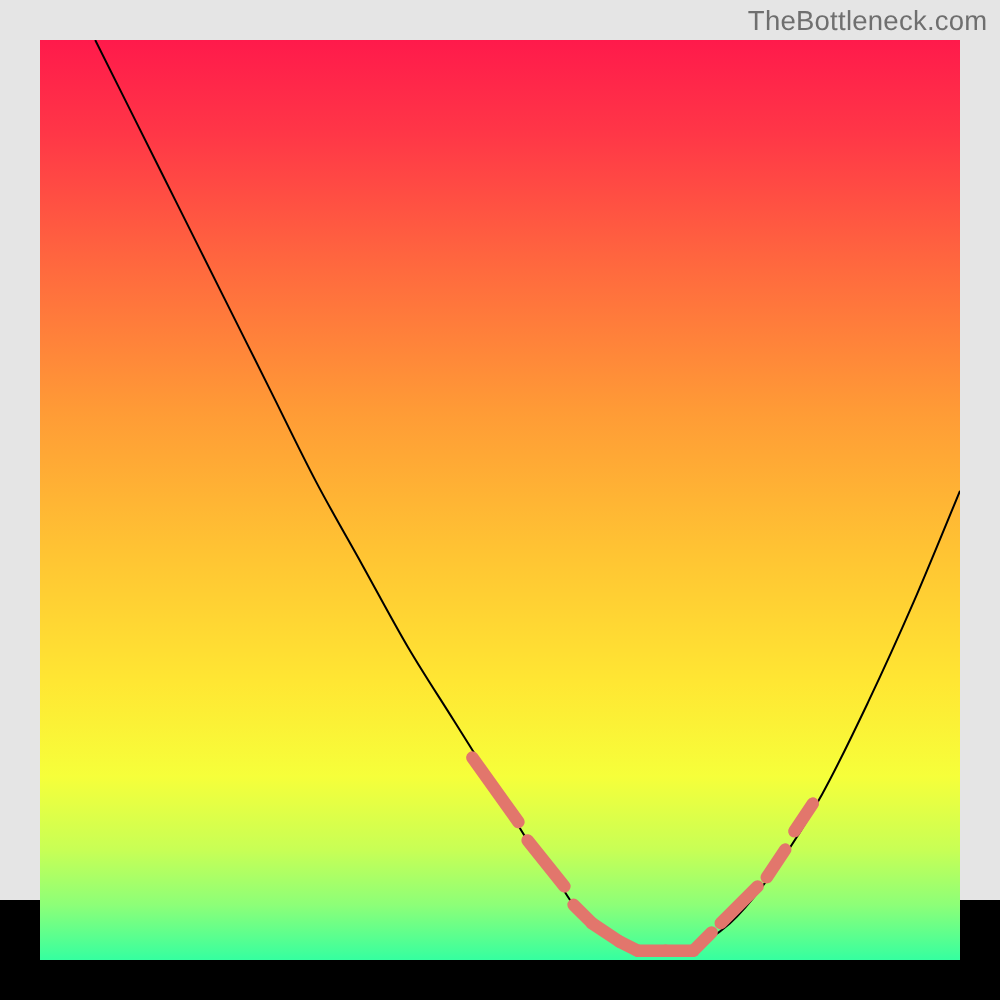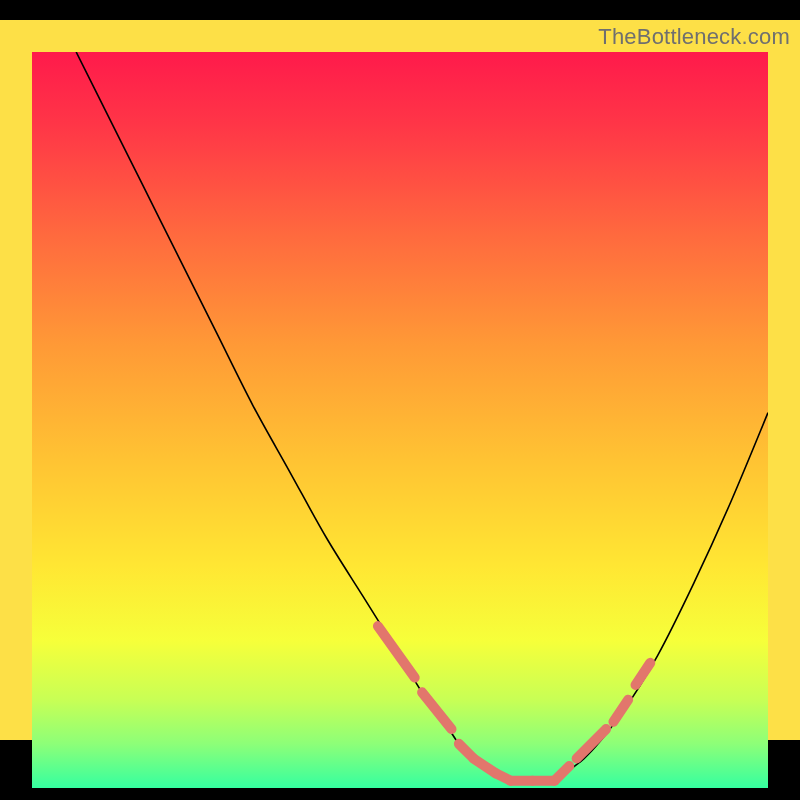--- a/index.html
+++ b/index.html
@@ -8,22 +8,21 @@
     width: 800px;
     height: 800px;
     background: #000000;
     overflow: hidden;
     font-family: Arial, Helvetica, sans-serif;
   }
   .stage {
     position: relative;
     width: 800px;
     height: 720px;
-    background: #fde047;
-    margin-top: 20px;
+    background: #e5e5e5;
   }
   .watermark {
     position: absolute;
     top: 4px;
     right: 10px;
     color: #6f6f6f;
     font-size: 22px;
     font-weight: 400;
     letter-spacing: 0.2px;
     z-index: 5;

